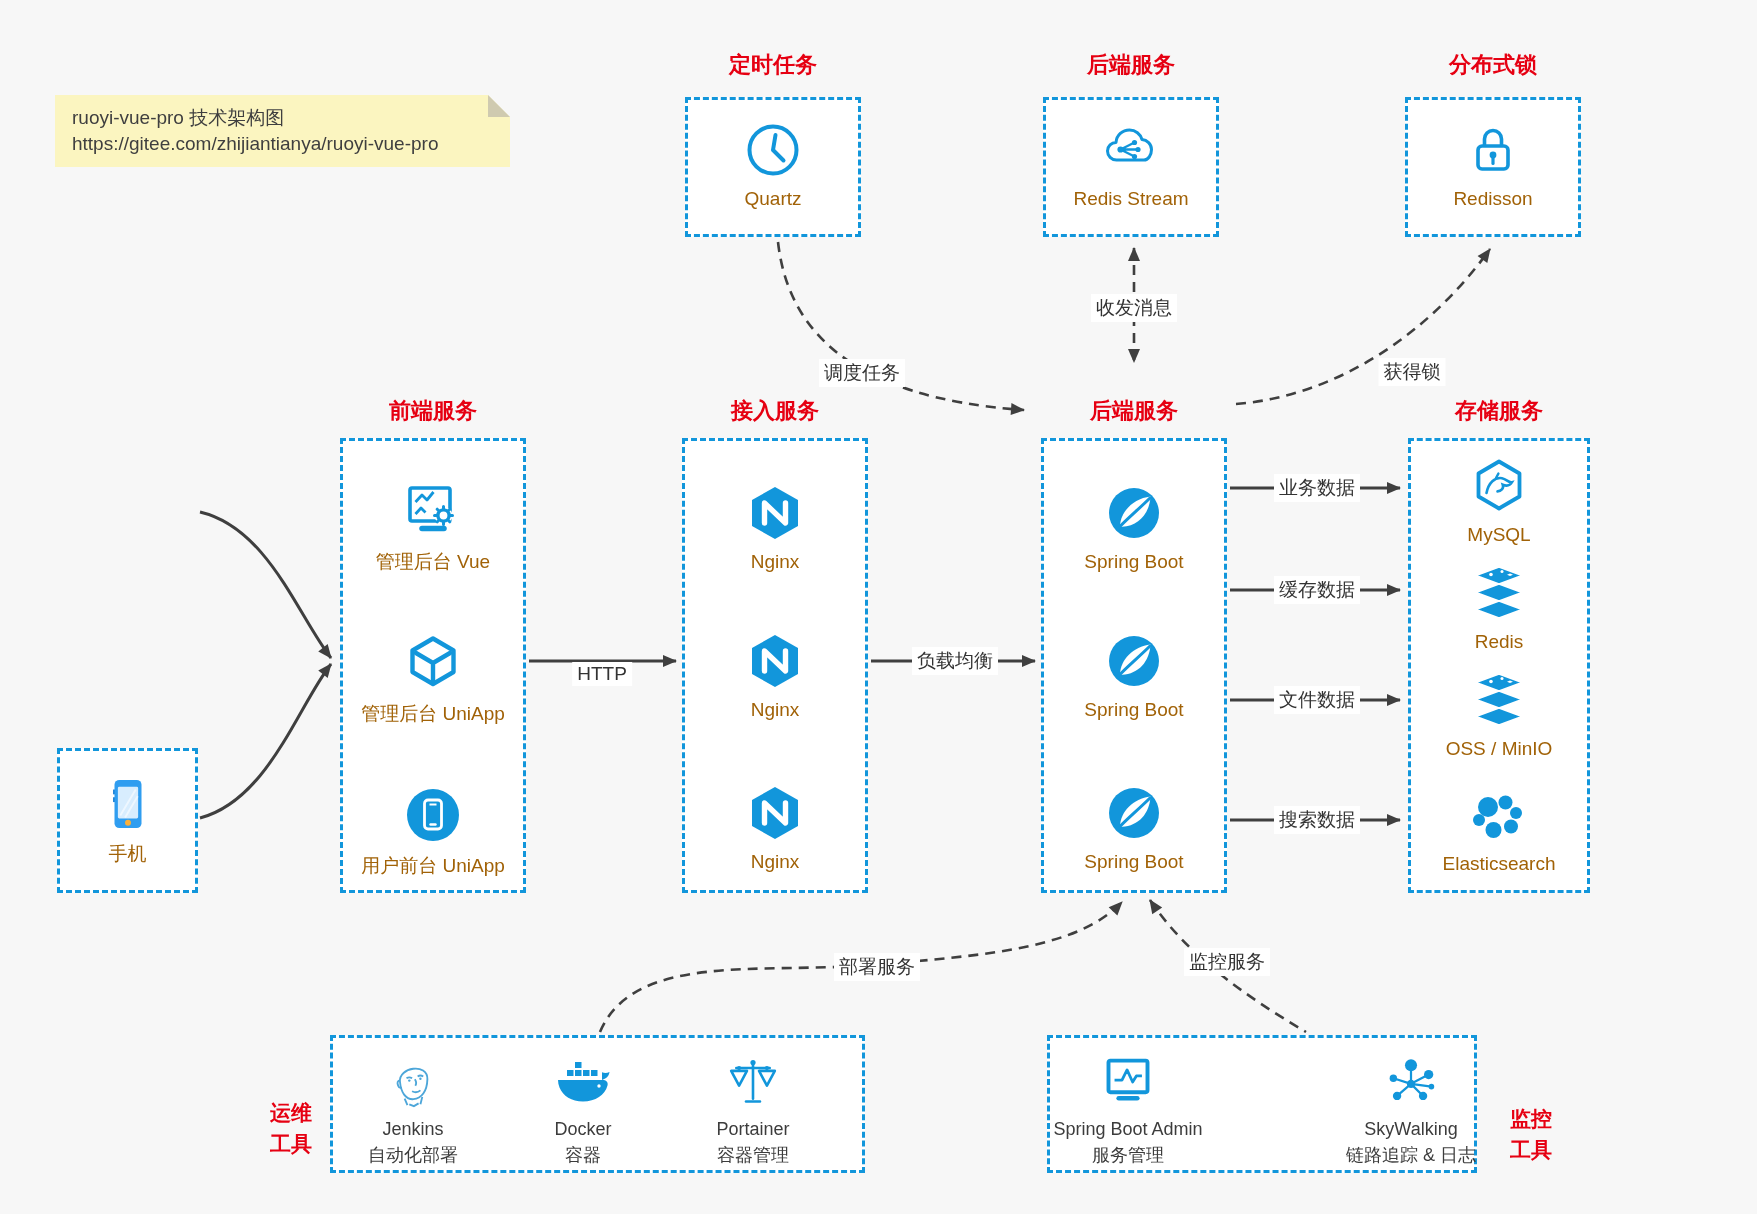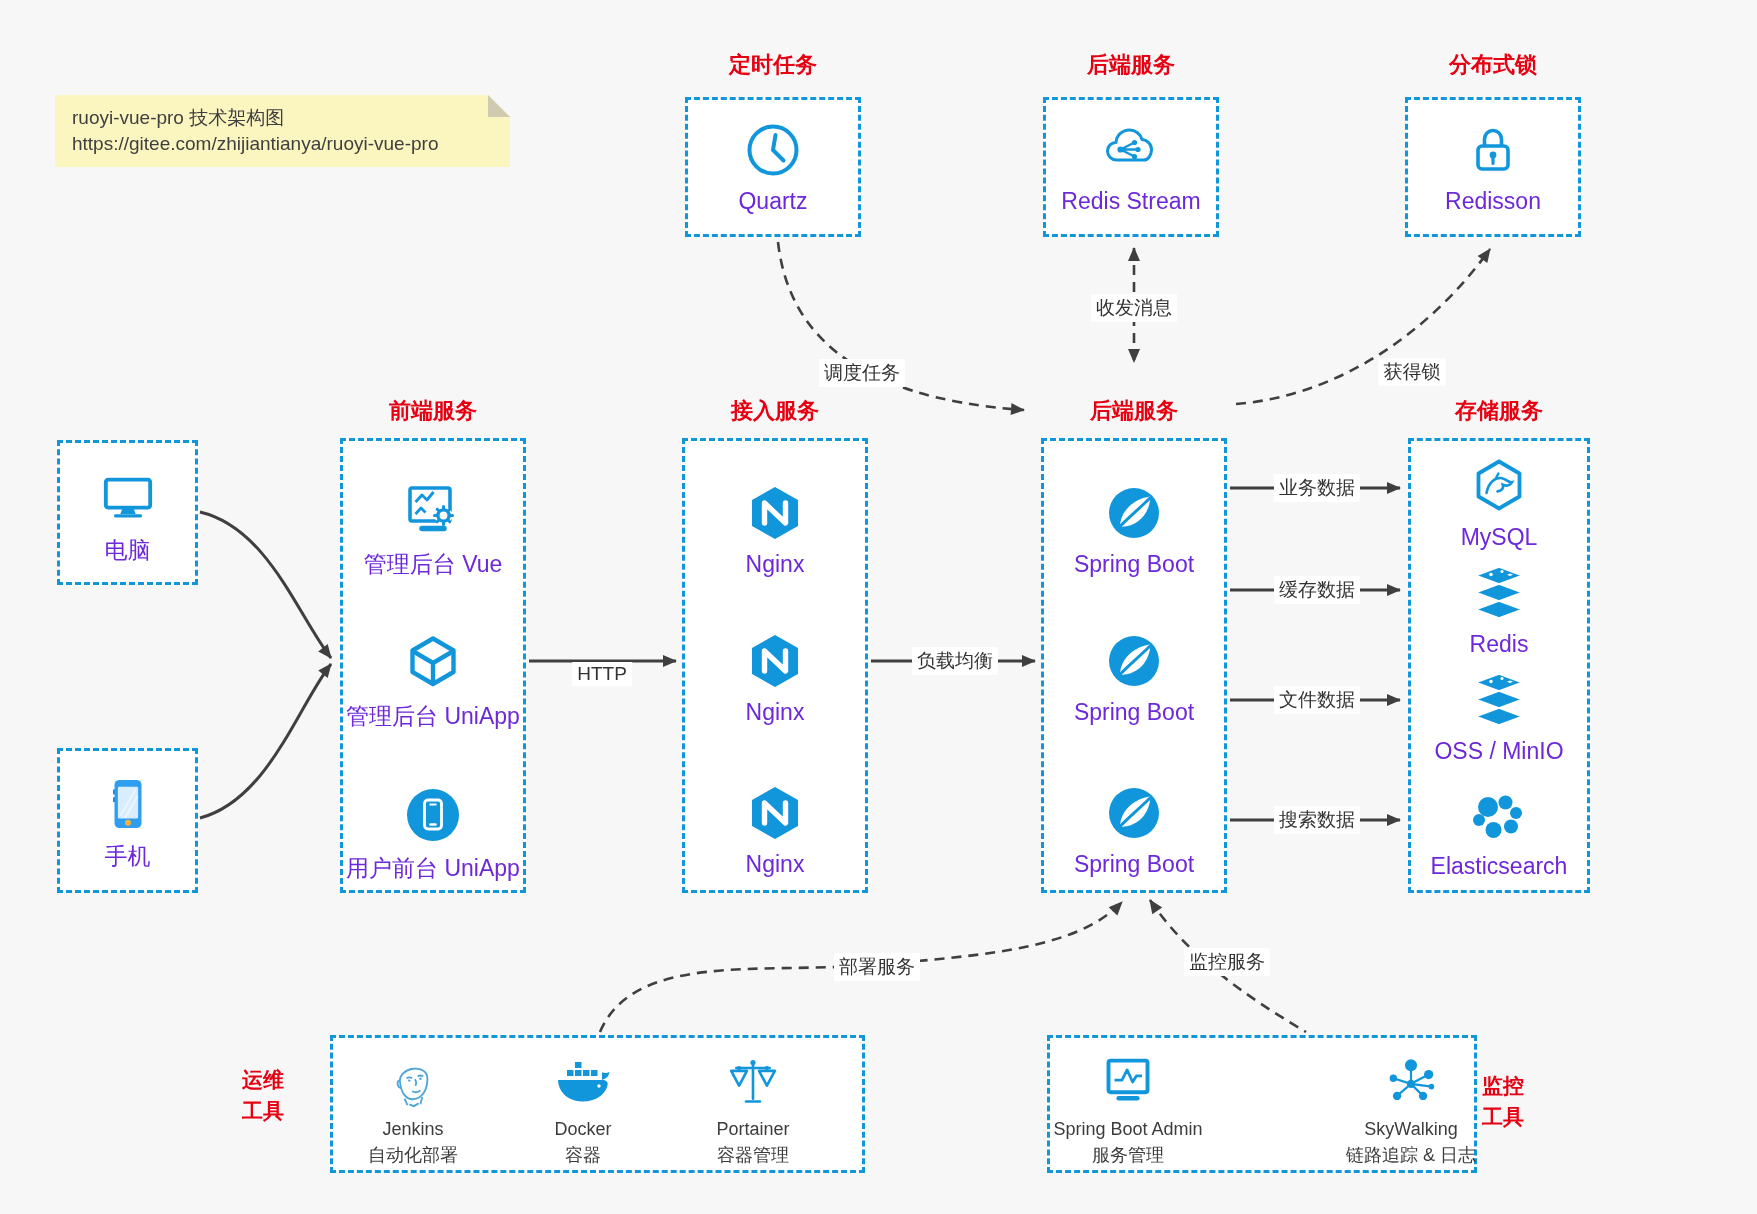--- a/index.html
+++ b/index.html
@@ -1,22 +1,22 @@
 <!DOCTYPE html>
 <html><head>
 <meta charset="utf-8">
 <style>
   html,body { margin:0; padding:0; background:#f7f7f7; font-family:"Liberation Sans","DejaVu Sans",sans-serif; }
   #canvas { position:relative; width:1757px; height:1214px; background:#f7f7f7; overflow:hidden; }
   #wires { position:absolute; left:0; top:0; z-index:1; }
   .dbox { position:absolute; background:#fff; border:3px dashed #1296db; box-sizing:border-box; z-index:2; }
   .rtitle { position:absolute; color:#e60012; font-size:22px; font-weight:bold; transform:translateX(-50%); white-space:nowrap; z-index:3; }
-  .side-title { position:absolute; color:#e60012; font-size:21px; font-weight:bold; text-align:left; line-height:31px; width:70px; z-index:3; }
+  .side-title { position:absolute; color:#e60012; font-size:21px; font-weight:bold; text-align:right; line-height:31px; width:70px; z-index:3;margin-top:33px; }
   .citem { position:absolute; left:0; right:0; text-align:center; }
-  .citem .lab { margin-top:6px; color:#6d28d9; font-size:23px; white-space:nowrap; }
+  .citem .lab { margin-top:6px; color:#a16207; font-size:19px; white-space:nowrap; }
   .bitem { position:absolute; width:190px; transform:translateX(-50%); text-align:center; }
   .bitem .lab { color:#3c3c3c; font-size:18px; line-height:26px; margin-top:4px; white-space:nowrap; }
   .elabel { position:absolute; transform:translate(-50%,-50%); background:#fff; color:#333; font-size:19px; padding:1px 5px; white-space:nowrap; z-index:4; }
   .note { position:absolute; left:55px; top:95px; width:455px; height:72px; background:#fbf5c0; z-index:3; color:#3f3f3f; font-size:19px; line-height:26px; padding:10px 0 0 17px; box-sizing:border-box; }
   .note::before { content:""; position:absolute; top:0; right:0; width:0; height:0; border-top:22px solid #f7f7f7; border-left:22px solid transparent; }
   .note::after  { content:""; position:absolute; top:0; right:0; width:0; height:0; border-bottom:22px solid #cfcab0; border-right:22px solid transparent; }
   svg.ic { display:inline-block; }
 </style>
 </head>
 <body>
@@ -90,30 +90,20 @@
       <svg class="ic" width="56" height="56" viewBox="0 0 56 56">
         <path d="M19.5 24 v-7 a8.5 8.5 0 0 1 17 0 v7" fill="none" stroke="#1296db" stroke-width="3.6"></path>
         <rect x="13" y="24" width="30" height="23" rx="4" fill="none" stroke="#1296db" stroke-width="3.6"></rect>
         <circle cx="28" cy="33" r="3.4" fill="#1296db"></circle>
         <path d="M28 35.5 v6" stroke="#1296db" stroke-width="3.2" stroke-linecap="round"></path>
       </svg>
       <div class="lab">Redisson</div>
     </div>
   </div>
 
-  <div class="dbox" style="left:57px;top:440px;width:141px;height:145px">
-    <div class="citem" style="top:28px">
-      <svg class="ic" width="54" height="54" viewBox="0 0 56 56">
-        <rect x="5" y="9" width="46" height="29" rx="2.5" fill="none" stroke="#1296db" stroke-width="4"></rect>
-        <path d="M22.5 38 h11 l2.5 6.5 h-16 z" fill="#1296db"></path>
-        <path d="M15 46.5 h26" stroke="#1296db" stroke-width="3.2" stroke-linecap="round"></path>
-      </svg>
-      <div class="lab">电脑</div>
-    </div>
-  </div>
 
   <div class="dbox" style="left:57px;top:748px;width:141px;height:145px">
     <div class="citem" style="top:26px">
       <svg class="ic" width="54" height="54" viewBox="0 0 56 56">
         <rect x="12.5" y="13" width="2.5" height="5" fill="#1b7fd4"></rect>
         <rect x="12.5" y="21" width="2.5" height="5" fill="#1b7fd4"></rect>
         <rect x="14" y="3" width="28" height="50" rx="5" fill="#2f9df0"></rect>
         <rect x="17.5" y="10" width="21" height="33" rx="1.5" fill="#d8edfe"></rect>
         <path d="M20 40 L36 13 M25 42 L38 20" stroke="#eef7ff" stroke-width="2"></path>
         <circle cx="28" cy="47.5" r="3.1" fill="#fbb03b"></circle>

